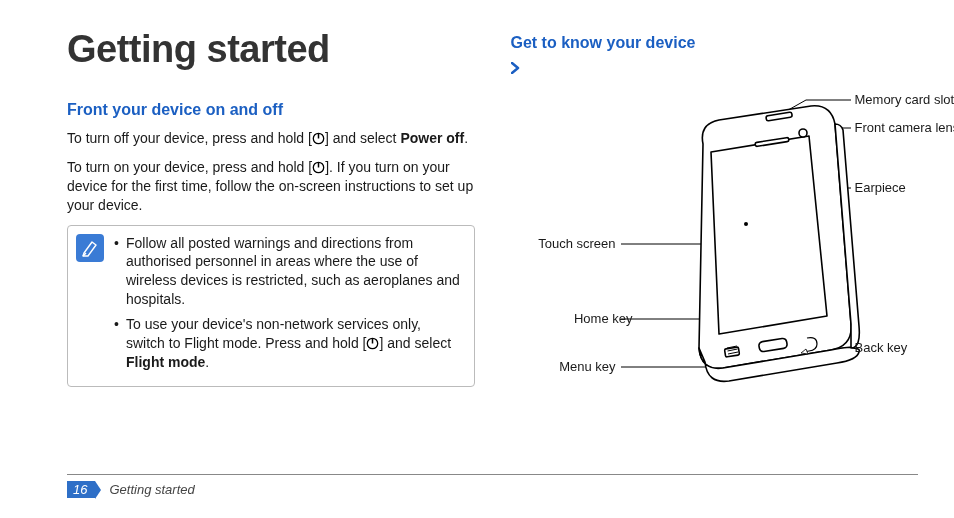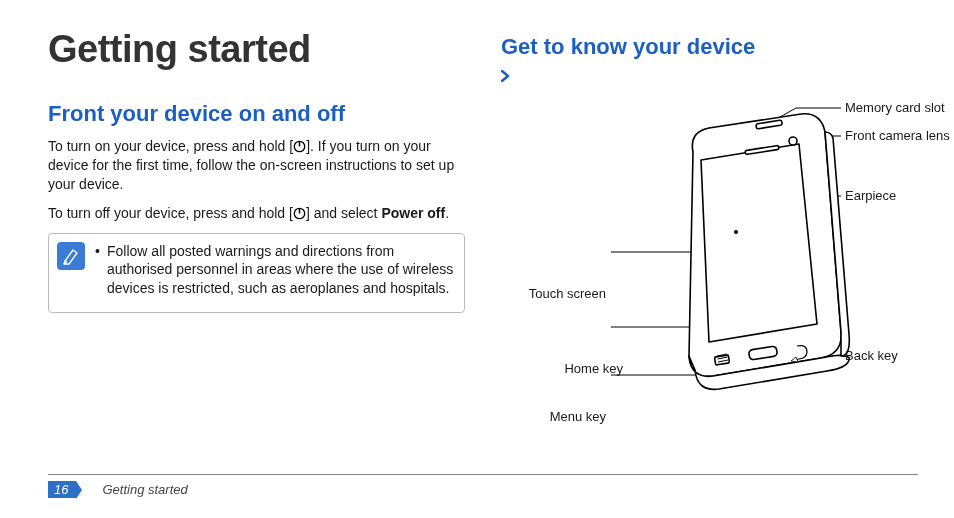--- a/index.html
+++ b/index.html
@@ -1,36 +1,36 @@
 <!DOCTYPE html>
 <html><head>
 <meta charset="utf-8">
 <style>
   * { box-sizing: border-box; margin: 0; padding: 0; }
   html, body { width: 954px; height: 518px; font-family: "Segoe UI", "Helvetica Neue", Arial, sans-serif; background: #fff; color: #1a1a1a; }
   .page {
     position: relative;
     width: 954px; height: 518px;
-    padding: 28px 36px 20px 48px;
+    padding: 28px 36px 20px 67px;
     display: flex;
     flex-direction: column;
     justify-content: space-between;
   }
   .cols { display: flex; gap: 36px; flex: 1; }
   .col { flex: 1; min-width: 0; }
   h1.chapter {
     font-weight: 700;
     font-size: 38px;
     color: #333;
     letter-spacing: -0.5px;
     margin-bottom: 30px;
   }
   h2.section {
     color: #1b5fc2;
-    font-size: 22px;
+    font-size: 16px;
     font-weight: 700;
     margin-bottom: 10px;
   }
   p.body {
     font-size: 14px;
     line-height: 1.35;
     margin-bottom: 10px;
   }
   .bold { font-weight: 700; }
   .power-icon {
@@ -82,25 +82,25 @@
     position: relative;
     width: 440px;
     height: 320px;
   }
   .diagram-wrap svg { position: absolute; left: 0; top: 0; }
   .label {
     position: absolute;
     font-size: 13px;
     white-space: nowrap;
   }
-  .label.left { text-align: right; margin-top: 42px; }
+  .label.left { text-align: right; }
   .footer {
     display: flex;
     align-items: center;
-    gap: 26px;
+    gap: 14px;
     margin-top: 0;
     padding-top: 6px;
     border-top: 1px solid #888;
     font-size: 13px;
   }
   .pg-badge {
     background: #2e6fc7;
     color: #fff;
     font-style: italic;
     font-size: 13px;
@@ -123,47 +123,55 @@
 
 <div class="page">
   <div class="cols">
 
     <div class="col">
       <h1 class="chapter">Getting started</h1>
 
       <h2 class="section">Front your device on and off</h2>
 
       <p class="body">
+        <span>To turn off your device, press and hold [</span><span class="power-icon">
+            <svg width="13" height="13" viewBox="0 0 13 13">
+              <circle cx="6.5" cy="6.5" r="5.2" fill="none" stroke="#000" stroke-width="1.3"></circle>
+              <line x1="6.5" y1="1.2" x2="6.5" y2="6.5" stroke="#000" stroke-width="1.5"></line>
+            </svg>
+          </span><span>] and select </span><span class="bold">Power off</span><span>.</span>
+      </p>
+
+      <p class="body">
         <span>To turn on your device, press and hold [</span><span class="power-icon">
             <svg width="13" height="13" viewBox="0 0 13 13">
               <circle cx="6.5" cy="6.5" r="5.2" fill="none" stroke="#000" stroke-width="1.3"></circle>
               <line x1="6.5" y1="1.2" x2="6.5" y2="6.5" stroke="#000" stroke-width="1.5"></line>
             </svg>
           </span><span>]. If you turn on your device for the first time, follow the on-screen instructions to set up your device.</span>
-      </p>
-
-      <p class="body">
-        <span>To turn off your device, press and hold [</span><span class="power-icon">
-            <svg width="13" height="13" viewBox="0 0 13 13">
-              <circle cx="6.5" cy="6.5" r="5.2" fill="none" stroke="#000" stroke-width="1.3"></circle>
-              <line x1="6.5" y1="1.2" x2="6.5" y2="6.5" stroke="#000" stroke-width="1.5"></line>
-            </svg>
-          </span><span>] and select </span><span class="bold">Power off</span><span>.</span>
       </p>
 
       <div class="note-box">
         <div class="note-icon">
           <svg width="18" height="18" viewBox="0 0 18 18">
               <path d="M3 14 L11 3 L15 6 L7 17 L2 17 Z" fill="none" stroke="#fff" stroke-width="1.4" stroke-linejoin="round"></path>
               <line x1="2" y1="17" x2="5" y2="14" stroke="#fff" stroke-width="1.4"></line>
             </svg>
         </div>
         <ul>
           <li>
             <span>Follow all posted warnings and directions from authorised personnel in areas where the use of wireless devices is restricted, such as aeroplanes and hospitals.</span>
+          </li>
+          <li>
+            <span>To use your device's non-network services only, switch to Flight mode. Press and hold [</span><span class="power-icon">
+                <svg width="13" height="13" viewBox="0 0 13 13">
+                  <circle cx="6.5" cy="6.5" r="5.2" fill="none" stroke="#000" stroke-width="1.3"></circle>
+                  <line x1="6.5" y1="1.2" x2="6.5" y2="6.5" stroke="#000" stroke-width="1.5"></line>
+                </svg>
+              </span><span>] and select </span><span class="bold">Flight mode</span><span>.</span>
           </li>
         </ul>
       </div>
     </div>
 
     <div class="col">
       <h2 class="section" style="margin-top:6px;">Get to know your device</h2>
       <h3 class="sub">
         <span class="sub-chevron">
           <svg width="10" height="12" viewBox="0 0 10 12">

